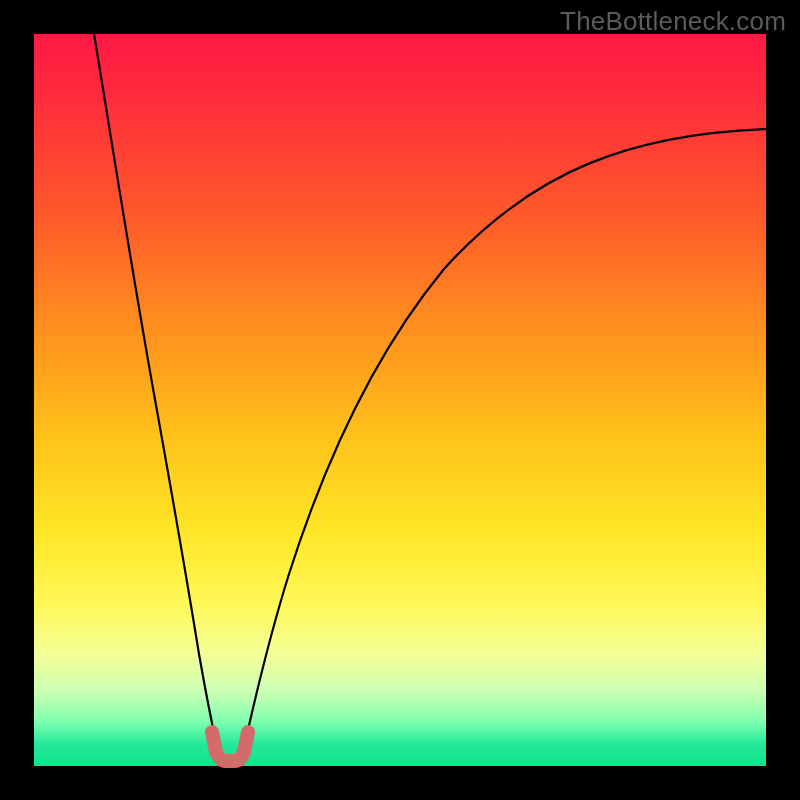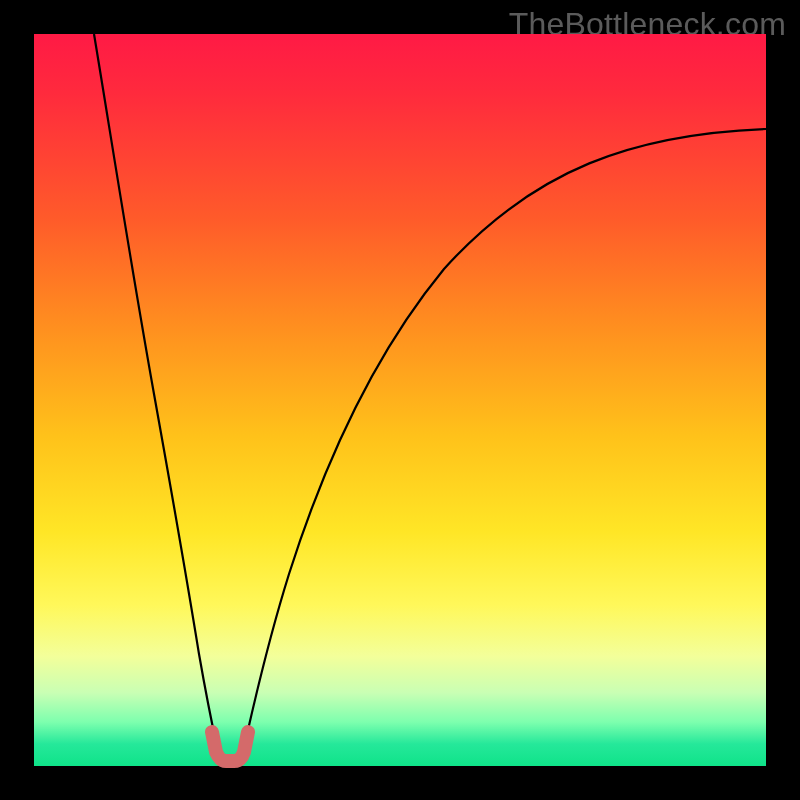--- a/index.html
+++ b/index.html
@@ -38,21 +38,21 @@
       #7dffae 94%,
       #25e89a 97%,
       #0fe389 100%
     );
   }
   .watermark {
     position: absolute;
     top: 6px;
     right: 14px;
     color: #5b5b5b;
-    font-size: 32px;
+    font-size: 26px;
     letter-spacing: 0.2px;
     font-weight: 500;
   }
   svg.curves {
     position: absolute;
     left: 0;
     top: 0;
     width: 732px;
     height: 732px;
     overflow: visible;

